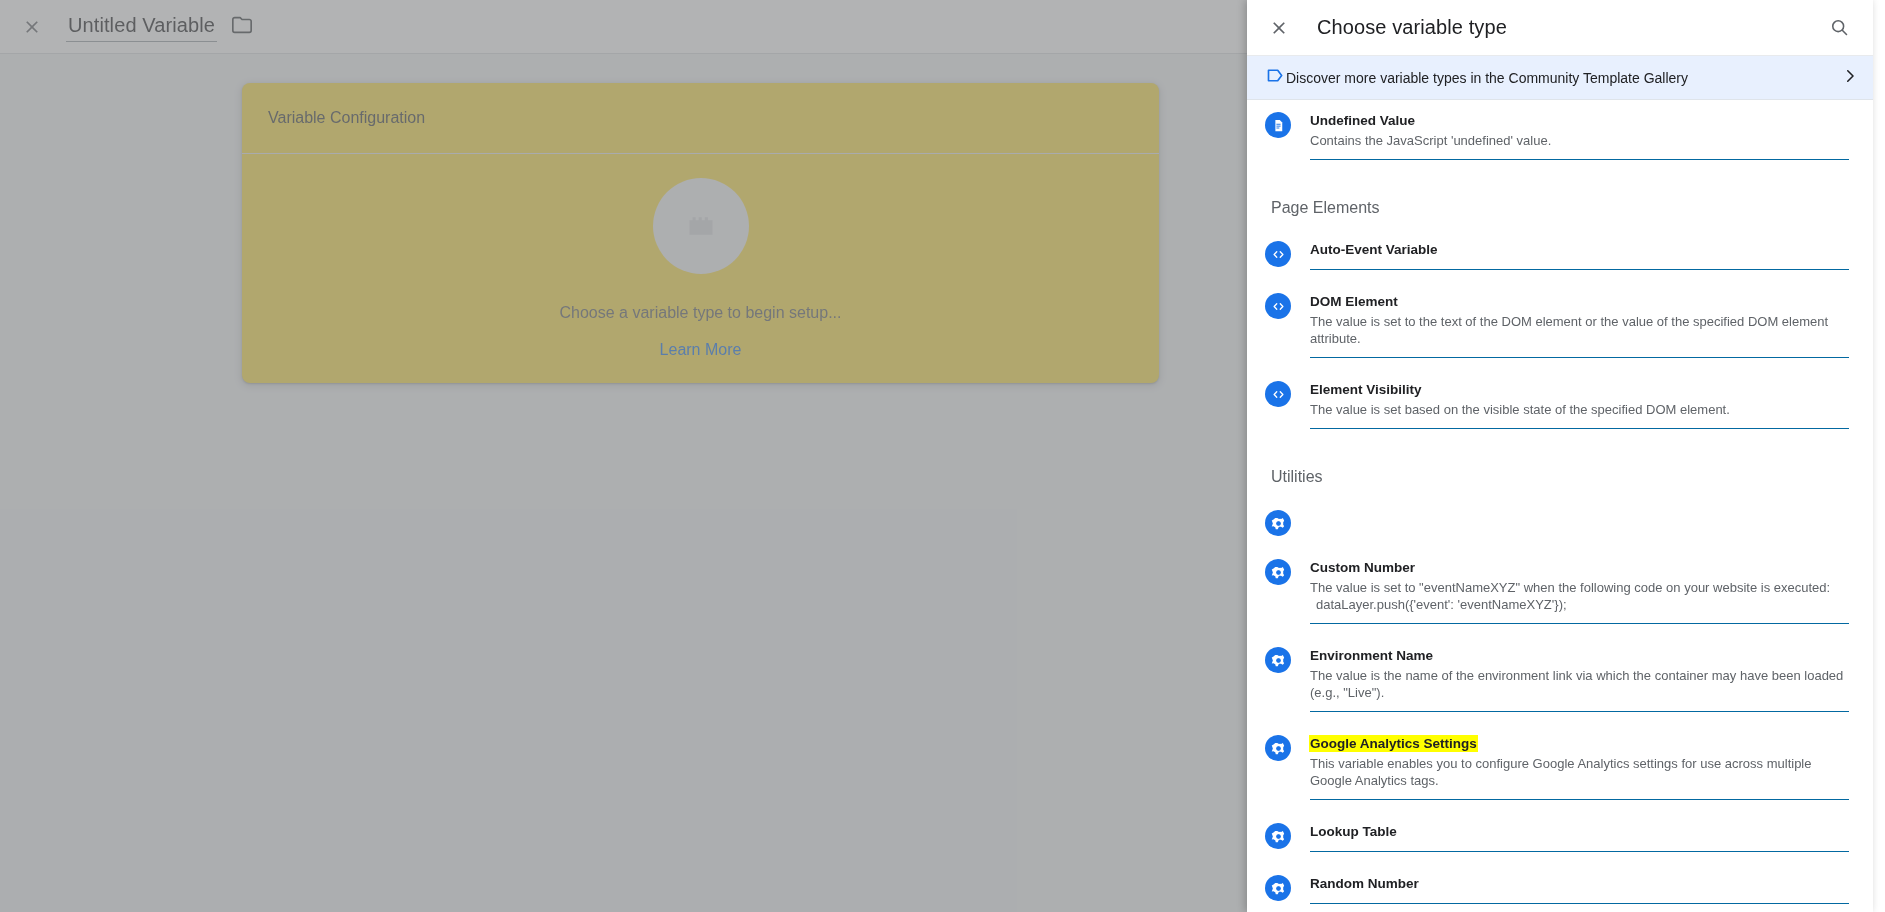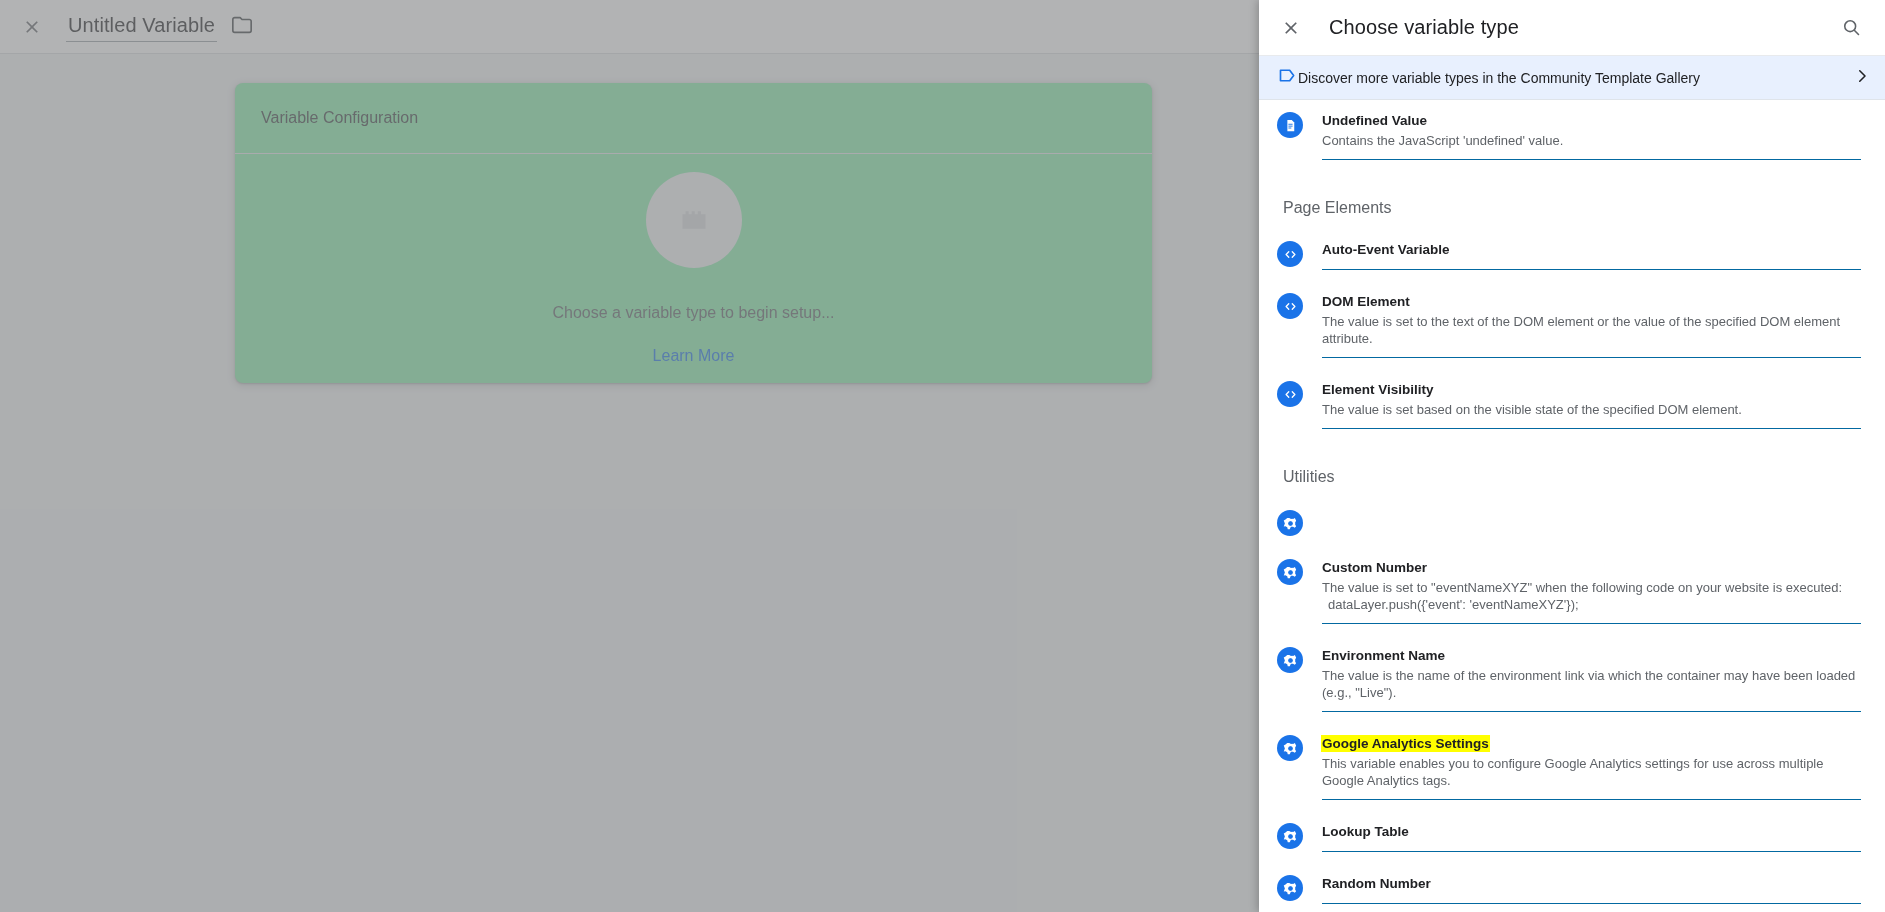--- a/index.html
+++ b/index.html
@@ -43,39 +43,39 @@
   .folder-ico { display: block; }
 
   .app-body {
     position: relative;
     height: calc(912px - 54px);
     background: #f1f3f4;
     padding-top: 29px;
   }
   .config-card {
     position: absolute;
-    left: 235px; top: 29px;
+    left: 242px; top: 29px;
     width: 917px; height: 300px;
-    background: #86efac;
+    background: #fde047;
     border-radius: 8px;
     box-shadow: 0 1px 2px rgba(60,64,67,.30), 0 2px 6px 2px rgba(60,64,67,.15);
     overflow: hidden;
   }
   .card-header {
     height: 71px;
     display: flex; align-items: center;
     padding-left: 26px;
     border-bottom: 1px solid #e8eaed;
     font-size: 16px; color: #3c4043;
   }
   .card-body {
     height: calc(300px - 71px);
     display: flex; flex-direction: column;
     align-items: center; justify-content: center;
-    gap: 13px;
+    gap: 7px;
   }
   .placeholder-circle {
     width: 96px; height: 96px;
     border-radius: 50%;
     background: #f1f3f4;
     display: flex; align-items: center; justify-content: center;
     margin-bottom: 22px;
   }
   .placeholder-text {
     font-size: 16px; color: #5f6368; line-height: 20px;
@@ -89,21 +89,21 @@
   .veil {
     position: absolute; left: 0; top: 0;
     width: 1259px; height: 912px;
     background: rgba(130,132,134,.62);
     pointer-events: none;
   }
 
   
   .panel {
     position: absolute;
-    right: 0; top: 0;
+    right: 12px; top: 0;
     width: 626px; height: 912px;
     background: #ffffff;
     box-shadow: -2px 0 8px rgba(0,0,0,.22);
     display: flex; flex-direction: column;
     overflow: hidden;
   }
   .panel-header {
     height: 56px;
     min-height: 56px;
     display: flex; align-items: center;

